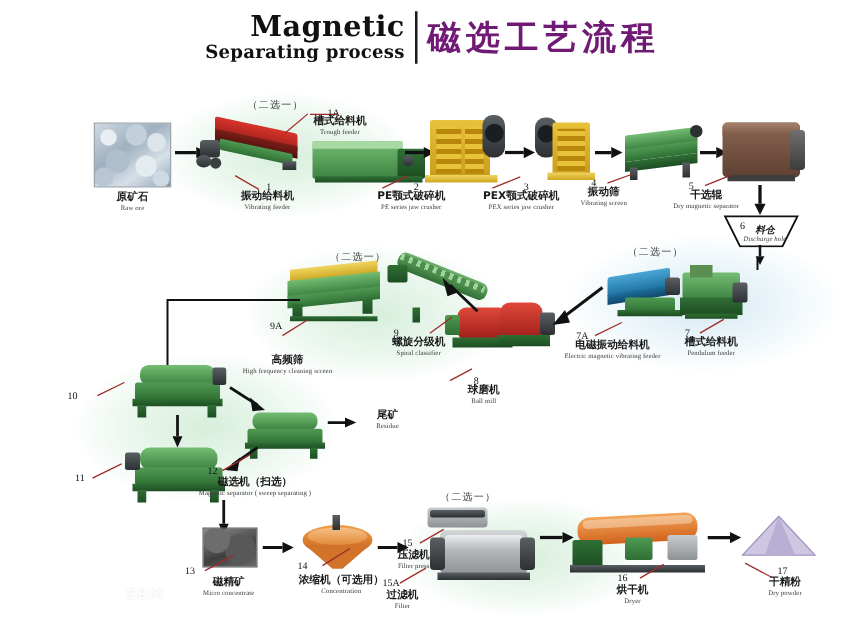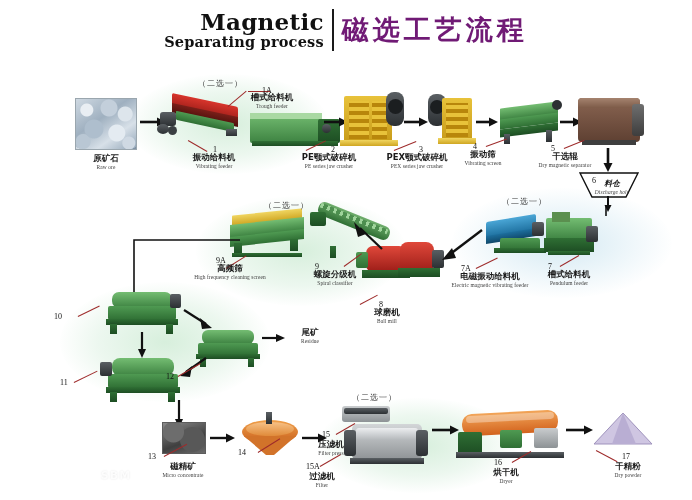--- a/index.html
+++ b/index.html
@@ -483,43 +483,51 @@
     <span class="en">Ball mill</span>
   </div>
 
   <div class="num" style="left:315px;top:262px;">9</div>
   <div class="lab" style="left:300px;top:270px;width:70px;">
     <span class="cn">螺旋分级机</span>
     <span class="en">Spiral classifier</span>
   </div>
 
   <div class="num" style="left:216px;top:256px;">9A</div>
-  <div class="lab" style="left:182px;top:264px;width:96px;">
+  <div class="lab" style="left:182px;top:284px;width:96px;">
     <span class="cn">高频筛</span>
     <span class="en">High frequency cleaning screen</span>
   </div>
 
   <div class="num" style="left:54px;top:312px;">10</div>
 
   <div class="num" style="left:60px;top:378px;">11</div>
 
   <div class="num" style="left:166px;top:372px;">12</div>
+  <div class="lab" style="left:140px;top:382px;width:128px;">
+    <span class="cn">磁选机（扫选）</span>
+    <span class="en">Magnetic separator ( sweep separating )</span>
+  </div>
 
   <div class="lab" style="left:288px;top:328px;width:44px;">
     <span class="cn">尾矿</span>
     <span class="en">Residue</span>
   </div>
 
   <div class="num" style="left:148px;top:452px;">13</div>
   <div class="lab" style="left:142px;top:462px;width:82px;">
     <span class="cn">磁精矿</span>
     <span class="en">Micro concentrate</span>
   </div>
 
   <div class="num" style="left:238px;top:448px;">14</div>
+  <div class="lab" style="left:226px;top:460px;width:94px;">
+    <span class="cn">浓缩机（可选用）</span>
+    <span class="en">Concentration</span>
+  </div>
 
   <div class="num" style="left:322px;top:430px;">15</div>
   <div class="lab" style="left:306px;top:440px;width:50px;">
     <span class="cn">压滤机</span>
     <span class="en">Filter press</span>
   </div>
 
   <div class="num" style="left:306px;top:462px;">15A</div>
   <div class="lab" style="left:298px;top:472px;width:48px;">
     <span class="cn">过滤机</span>

